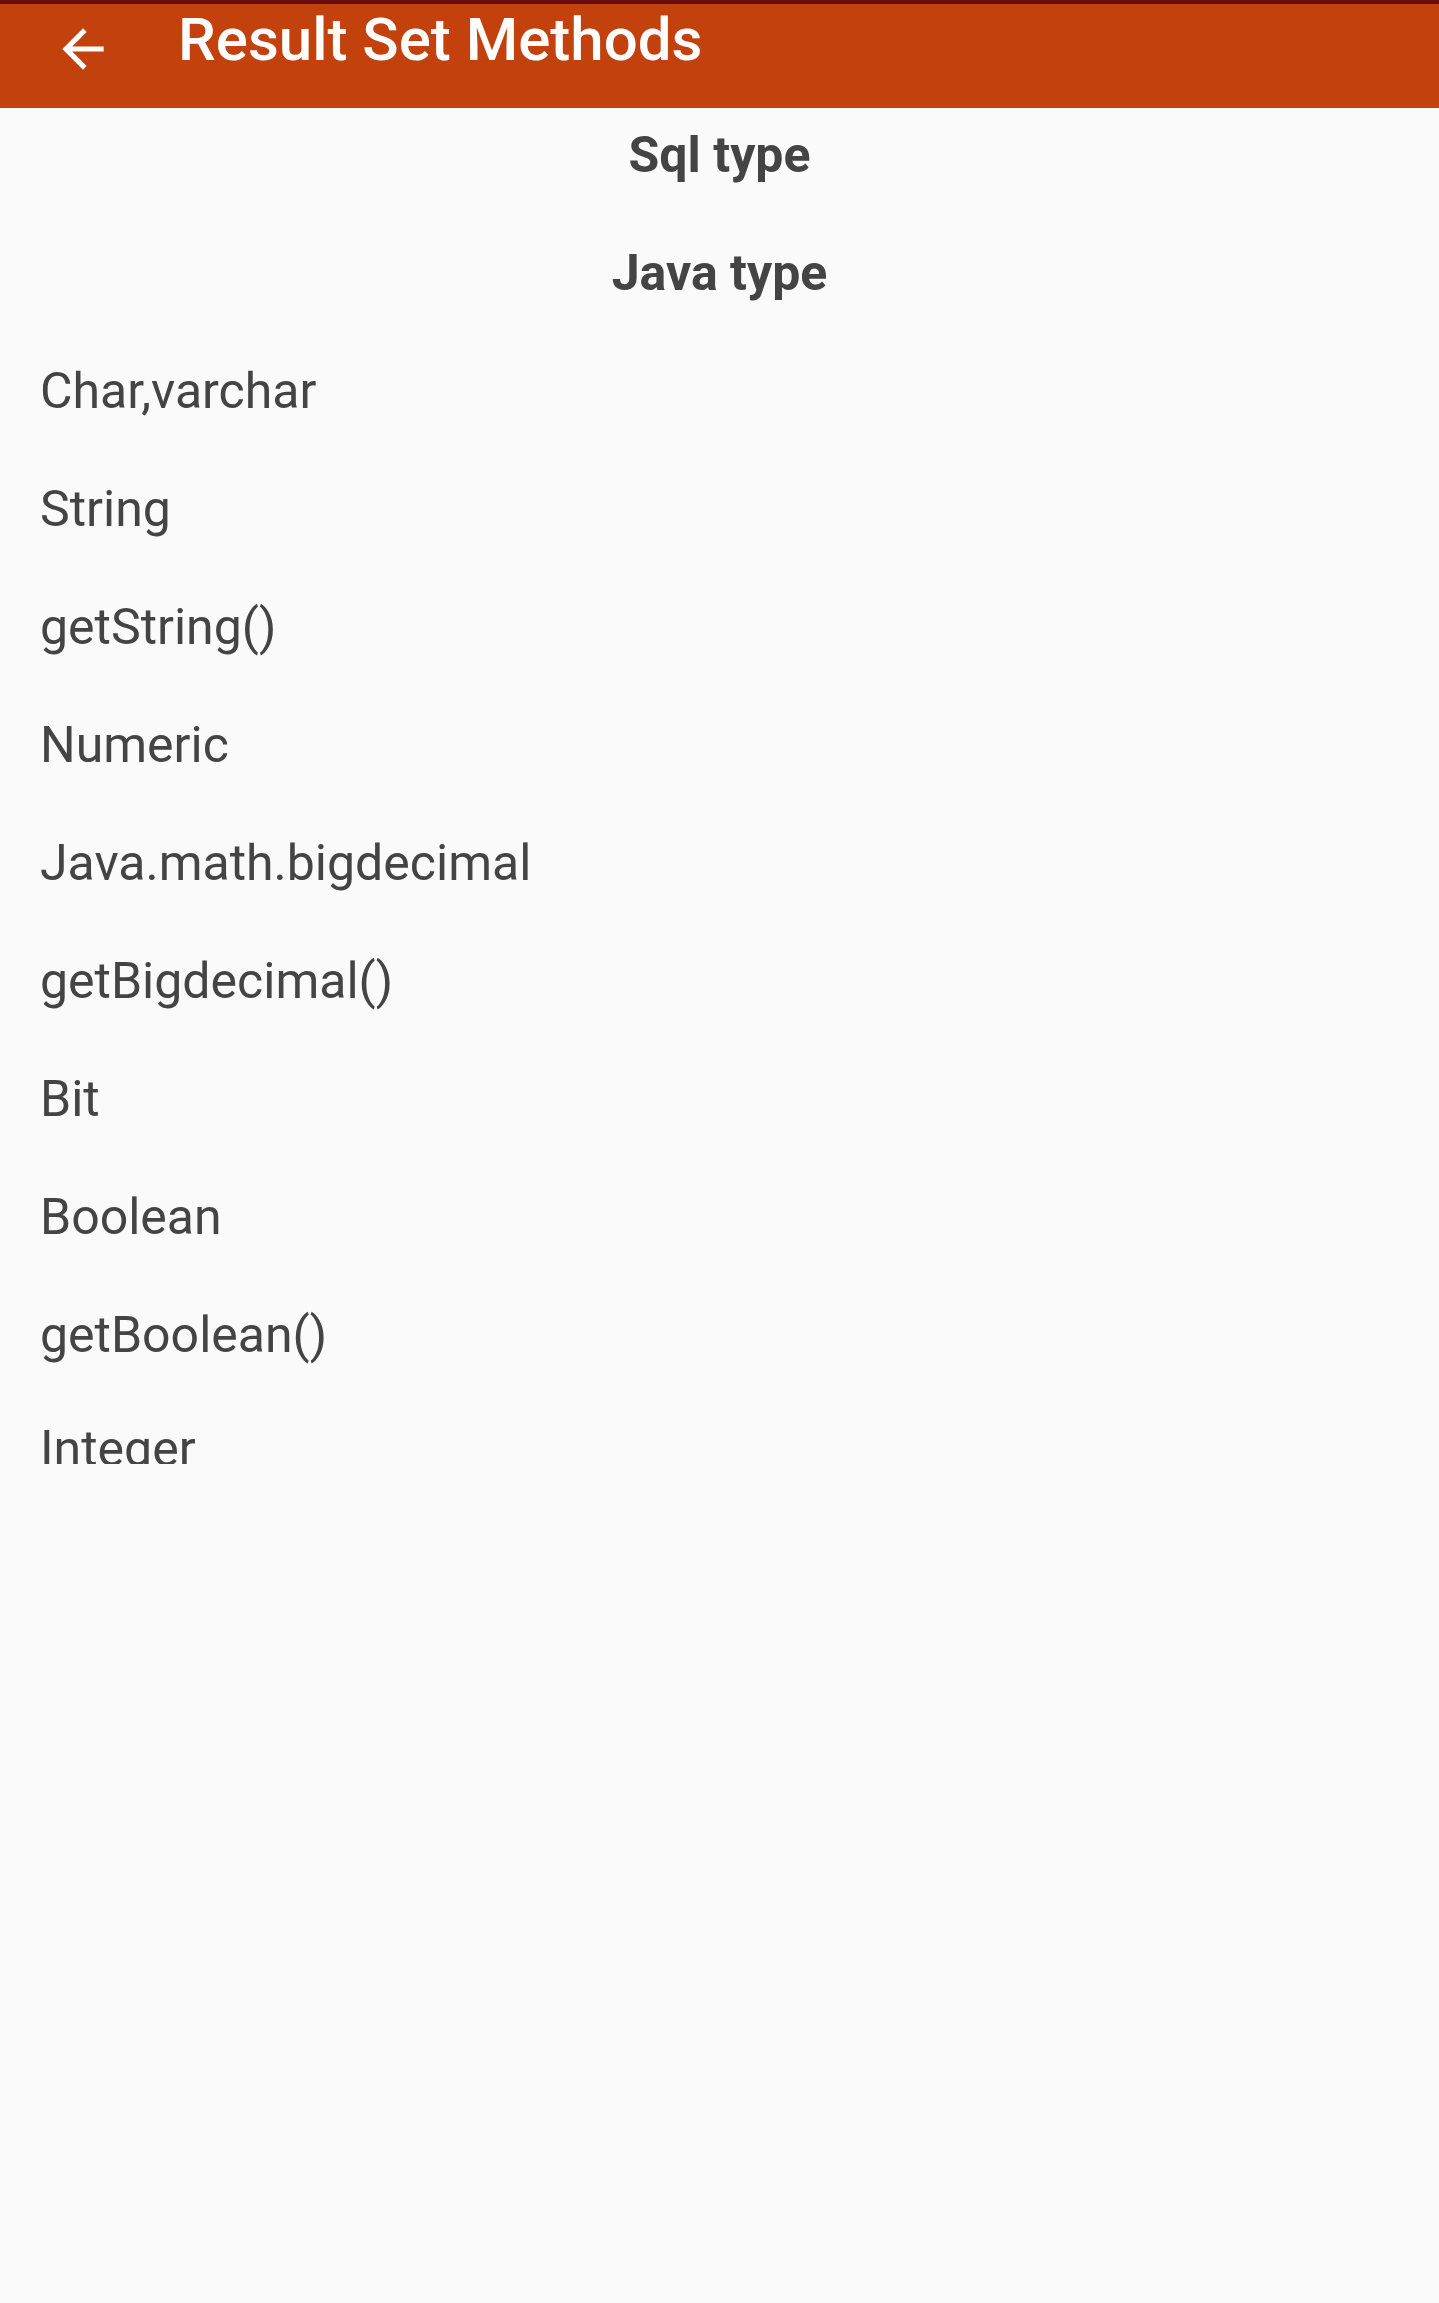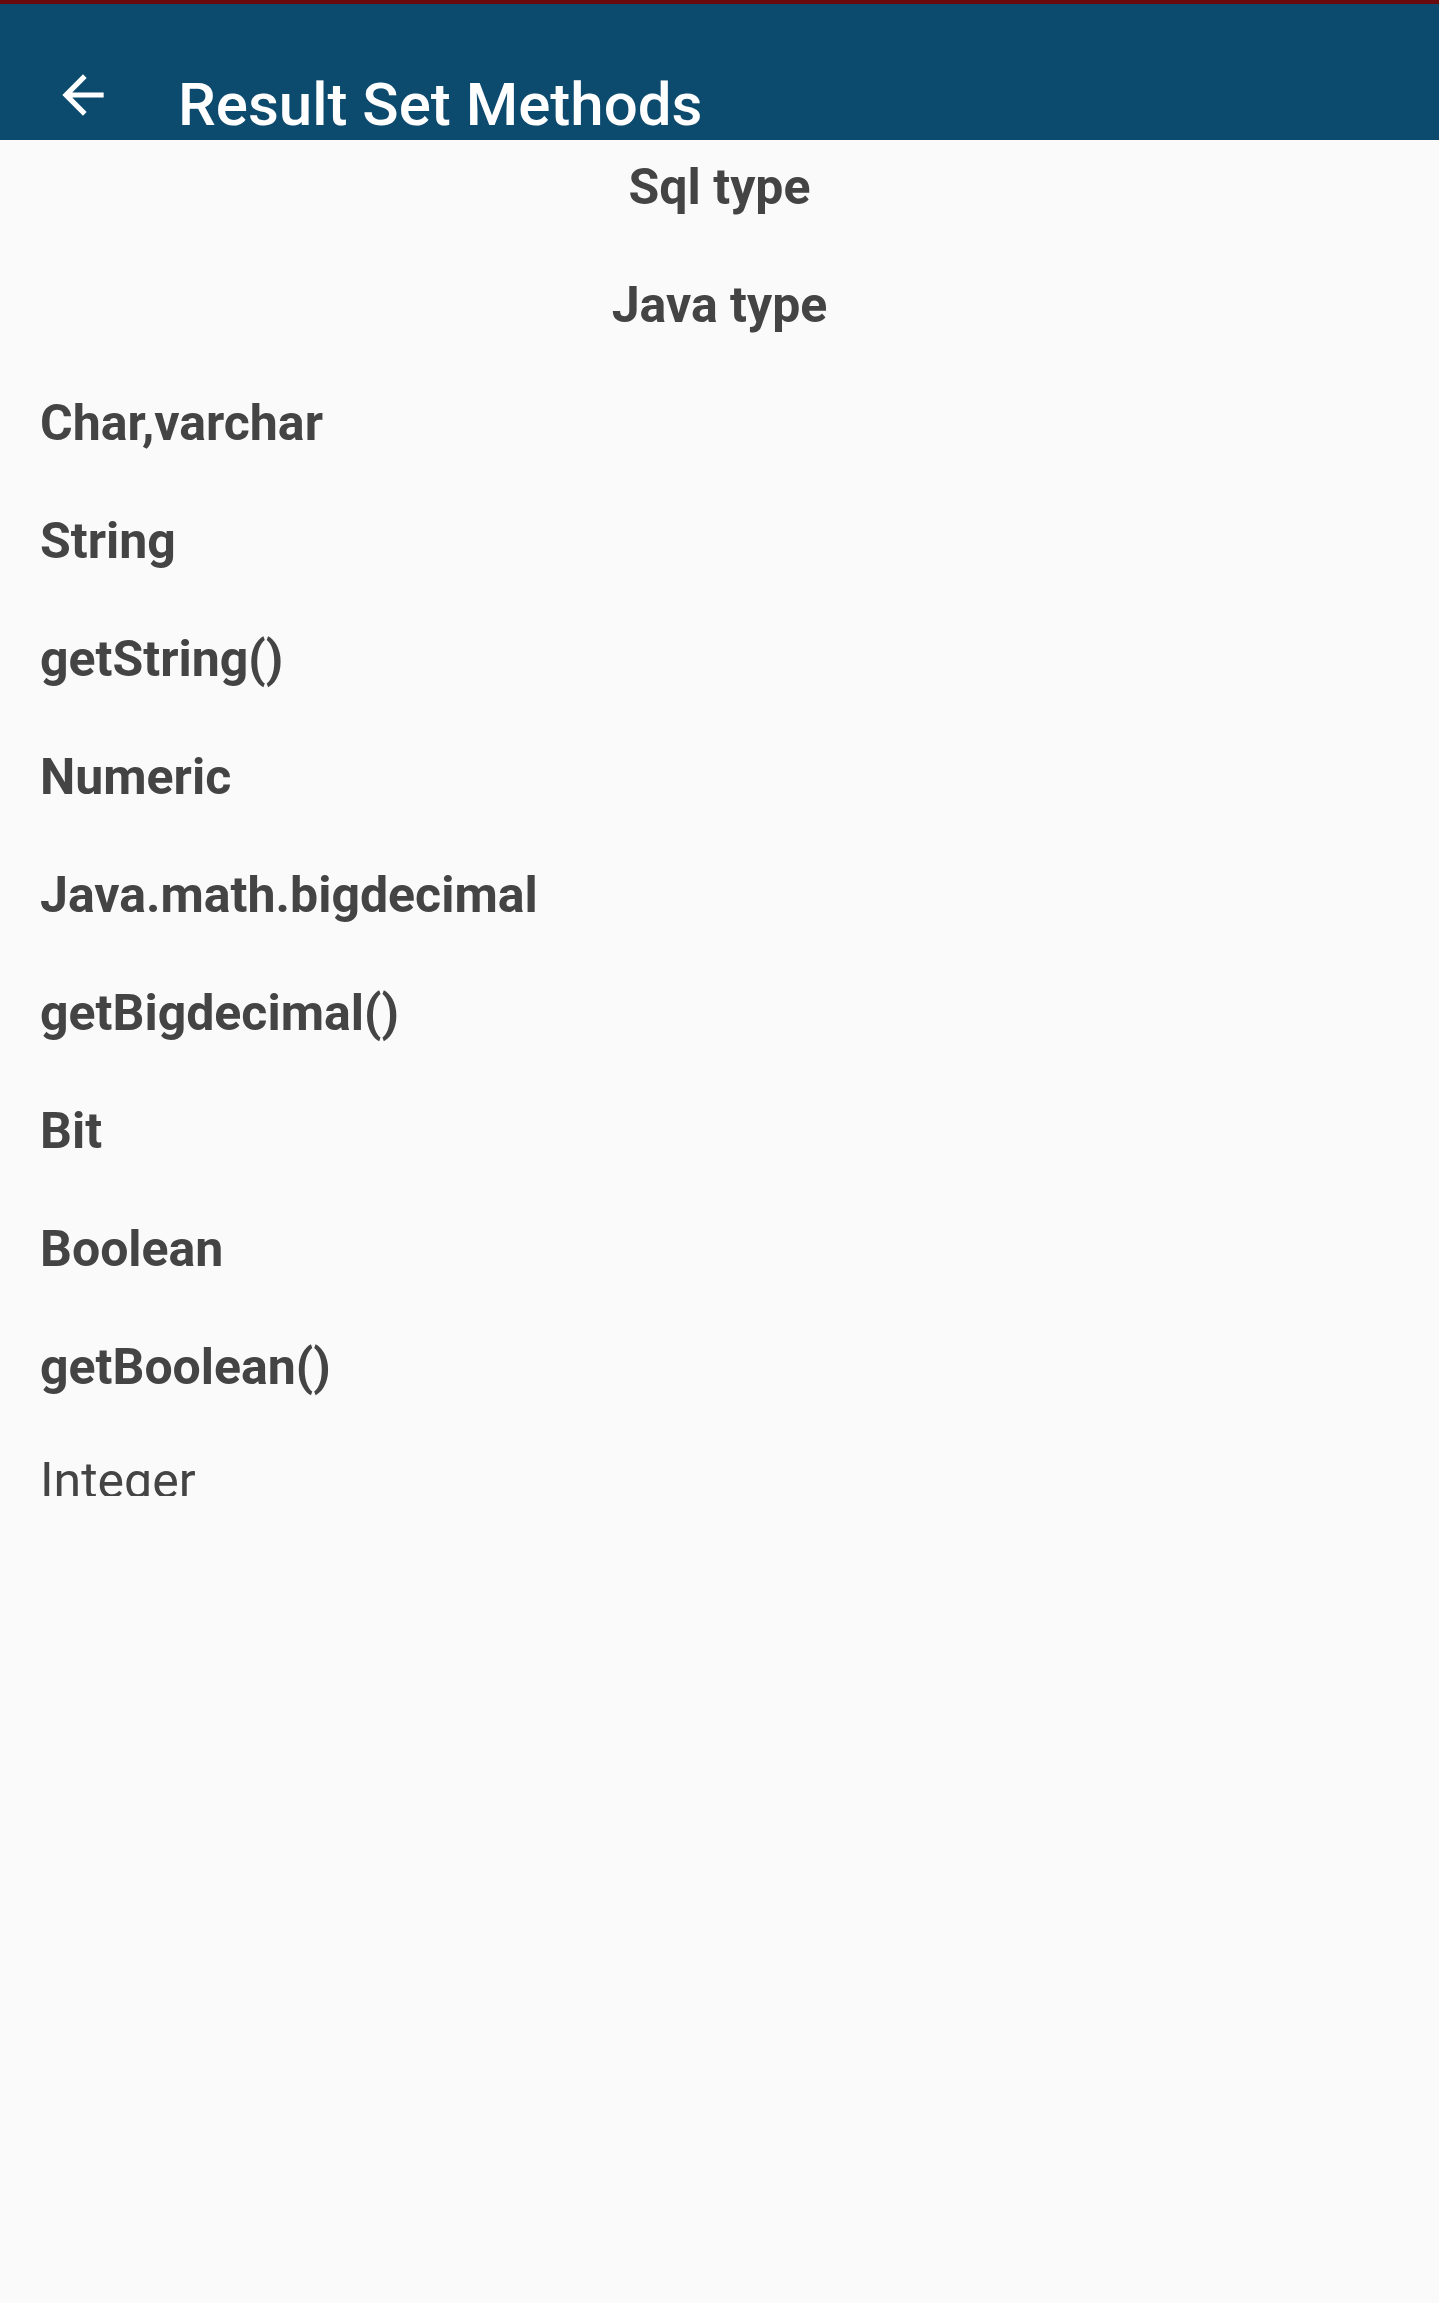--- a/index.html
+++ b/index.html
@@ -10,25 +10,25 @@
     
     body {
       font-family: Roboto, -apple-system, BlinkMacSystemFont, "Segoe UI", Arial, sans-serif;
       background: #fafafa;
       width: 1439px;
       height: 2303px;
       overflow: hidden;
     }
     
     .app-bar {
-      background: #0c4a6e;
+      background: #c2410c;
       border-top: 4px solid #6b0a0c;
-      height: 140px;
+      height: 108px;
       display: flex;
-      align-items: flex-end;
+      align-items: flex-start;
       padding: 0 38px;
     }
     
     .back-button {
       width: 90px;
       height: 90px;
       display: flex;
       align-items: center;
       justify-content: center;
       cursor: pointer;
@@ -62,21 +62,21 @@
     .column-header {
       font-size: 50px;
       font-weight: 700;
       color: #444444;
       margin-bottom: 60px;
       text-align: center;
     }
     
     .data-item {
       font-size: 50px;
-      font-weight: 700;
+      font-weight: 400;
       color: #444444;
       margin-bottom: 60px;
     }
     
     .data-item-partial {
       font-size: 50px;
       font-weight: 400;
       color: #444444;
       margin-bottom: 0;
       line-height: 1.0;

